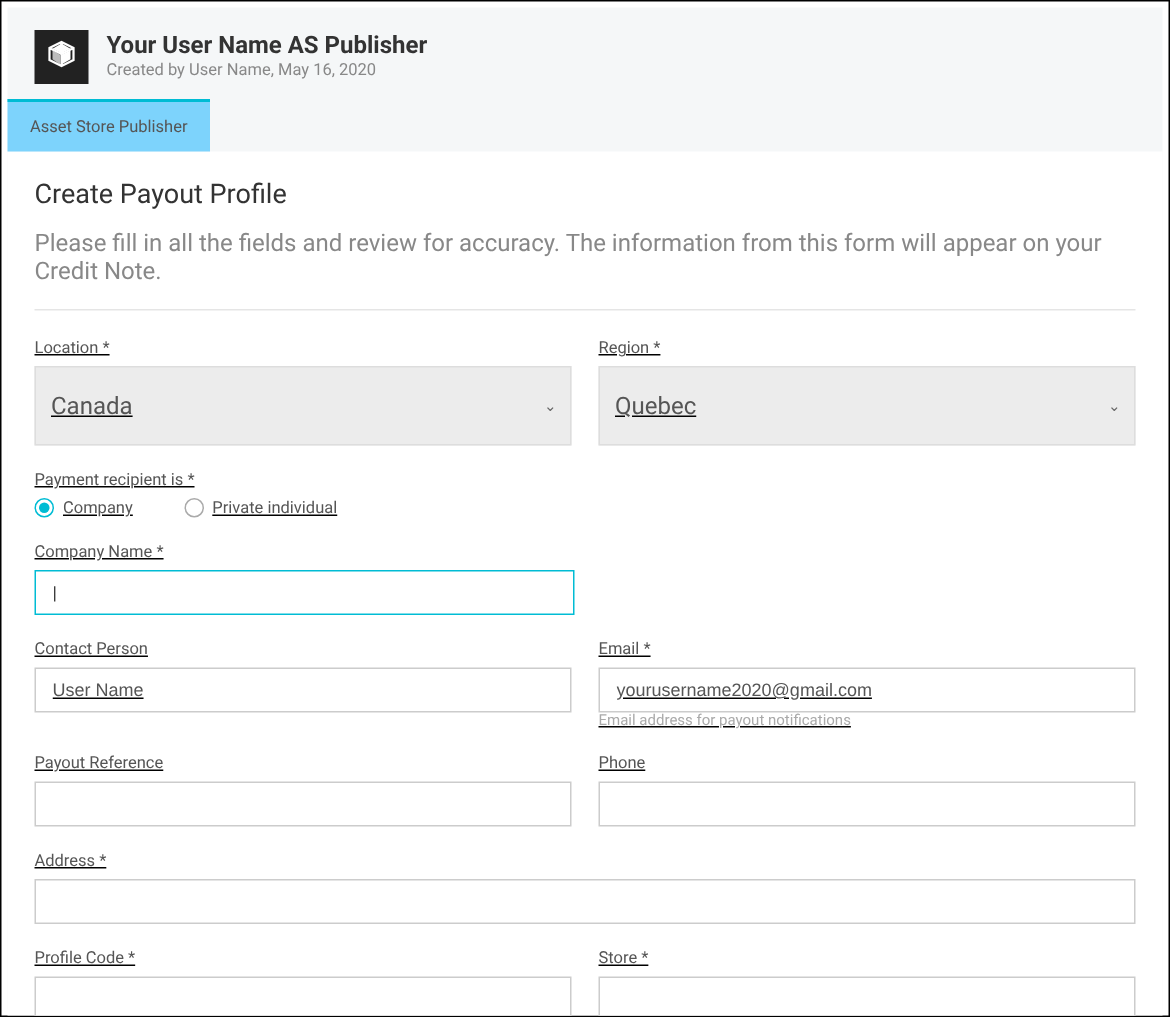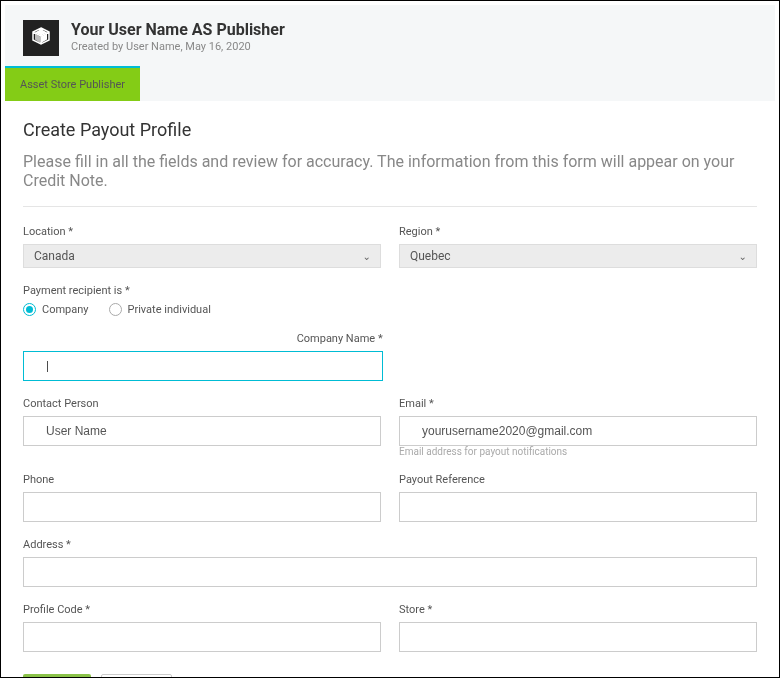--- a/index.html
+++ b/index.html
@@ -52,21 +52,21 @@
       margin-top: 1px;
     }
     .tabs {
       display: flex;
       padding-left: 0;
     }
     .tab {
       padding: 10px 15px;
       font-size: 11px;
       color: #555;
-      background: #84cc16;
+      background: #7dd3fc;
       border-top: 2px solid #00bcd4;
       cursor: pointer;
     }
     .content {
       background: #fff;
       padding: 18px 18px 24px 18px;
     }
     .page-title {
       font-size: 18px;
       font-weight: 400;
@@ -80,20 +80,21 @@
     }
     .divider {
       border: none;
       border-top: 1px solid #e5e5e5;
       margin-bottom: 18px;
     }
     .form-row {
       display: flex;
       gap: 18px;
       margin-bottom: 16px;
+      text-decoration: underline;
     }
     .form-group {
       flex: 1;
       display: flex;
       flex-direction: column;
     }
     .form-group.full {
       width: 100%;
     }
     .form-label {
@@ -101,56 +102,56 @@
       color: #555;
       margin-bottom: 6px;
     }
     .select-wrap {
       position: relative;
     }
     .select {
       width: 100%;
       background: #ececec;
       border: 1px solid #ddd;
-      padding: 4px 10px;
-      font-size: 12px;
+      padding: 16px 10px;
+      font-size: 16px;
       color: #555;
       appearance: none;
       -webkit-appearance: none;
       cursor: pointer;
     }
     .select-arrow {
       position: absolute;
       right: 10px;
       top: 50%;
       transform: translateY(-50%);
       pointer-events: none;
       font-size: 10px;
       color: #666;
     }
     .input {
       width: 100%;
       border: 1px solid #ccc;
-      padding: 7px 22px;
+      padding: 7px 11px;
       font-size: 12px;
       color: #555;
       background: #fff;
     }
     .input.focused {
       border: 1px solid #00bcd4;
       outline: none;
     }
     .input-hint {
       font-size: 10px;
       color: #aaa;
       margin-top: 0;
     }
     .radio-group {
       display: flex;
-      gap: 20px;
+      gap: 34px;
       align-items: center;
     }
     .radio-option {
       display: flex;
       align-items: center;
       gap: 6px;
       cursor: pointer;
     }
     .radio-circle {
       width: 13px;
@@ -257,45 +258,45 @@
           </div>
           <div class="radio-option">
             <span class="radio-circle"></span>
             <span class="radio-label">Private individual</span>
           </div>
         </div>
       </div>
     </div>
 
     <div class="form-row">
-      <div class="form-group" style="max-width: 49%; align-items: flex-end;">
+      <div class="form-group" style="max-width: 49%;">
         <label class="form-label">Company Name *</label>
         <div class="input focused cursor-bar"></div>
       </div>
     </div>
 
     <div class="form-row">
       <div class="form-group">
         <label class="form-label">Contact Person</label>
         <input class="input" type="text" value="User Name" style="">
       </div>
       <div class="form-group">
         <label class="form-label">Email *</label>
         <input class="input" type="text" value="yourusername2020@gmail.com" style="">
         <div class="input-hint">Email address for payout notifications</div>
       </div>
     </div>
 
     <div class="form-row">
       <div class="form-group">
+        <label class="form-label">Payout Reference</label>
+        <input class="input" type="text" value="" style="">
+      </div>
+      <div class="form-group">
         <label class="form-label">Phone</label>
-        <input class="input" type="text" value="" style="">
-      </div>
-      <div class="form-group">
-        <label class="form-label">Payout Reference</label>
         <input class="input" type="text" value="" style="">
       </div>
     </div>
 
     <div class="form-row">
       <div class="form-group full">
         <label class="form-label">Address *</label>
         <input class="input" type="text" value="" style="">
       </div>
     </div>

